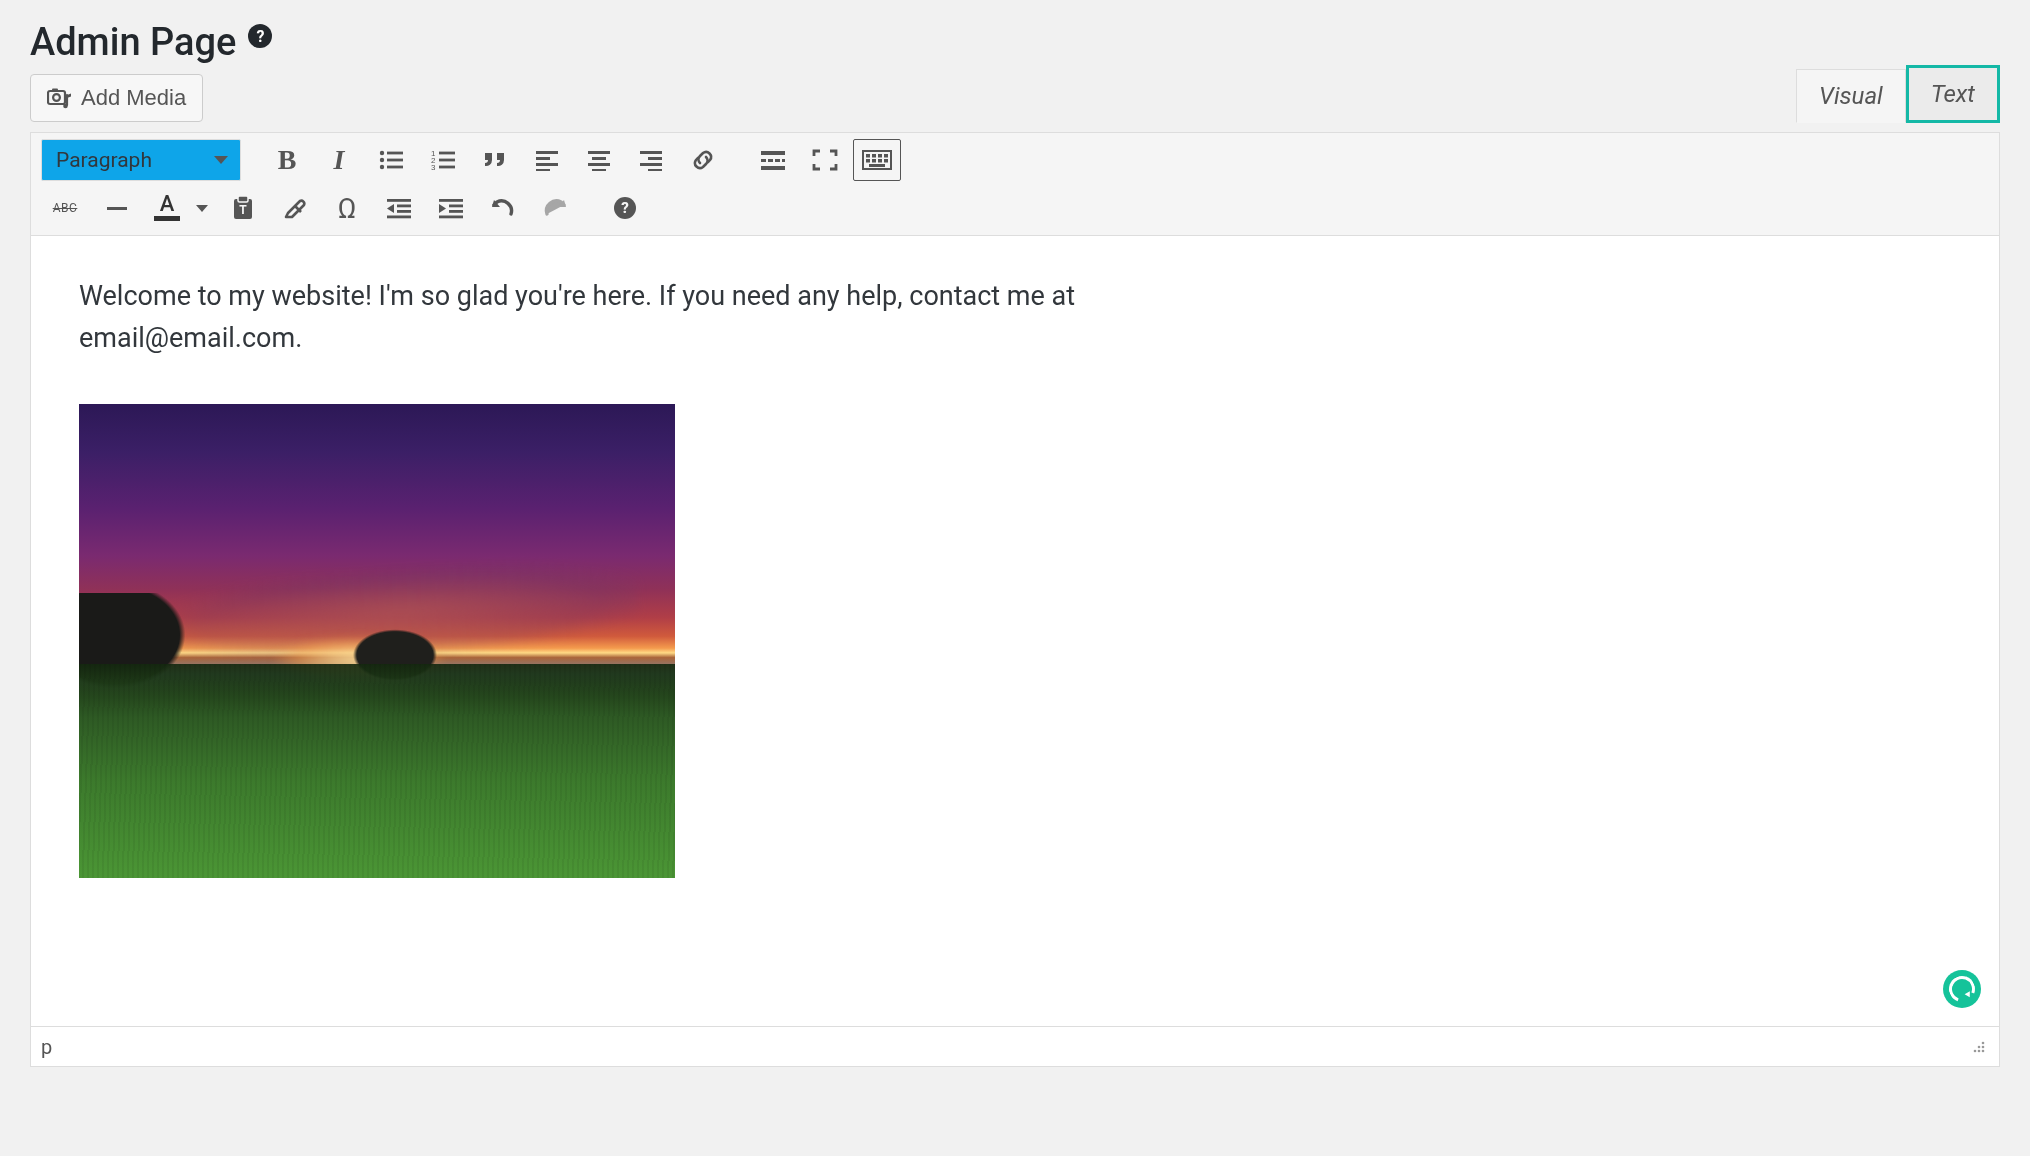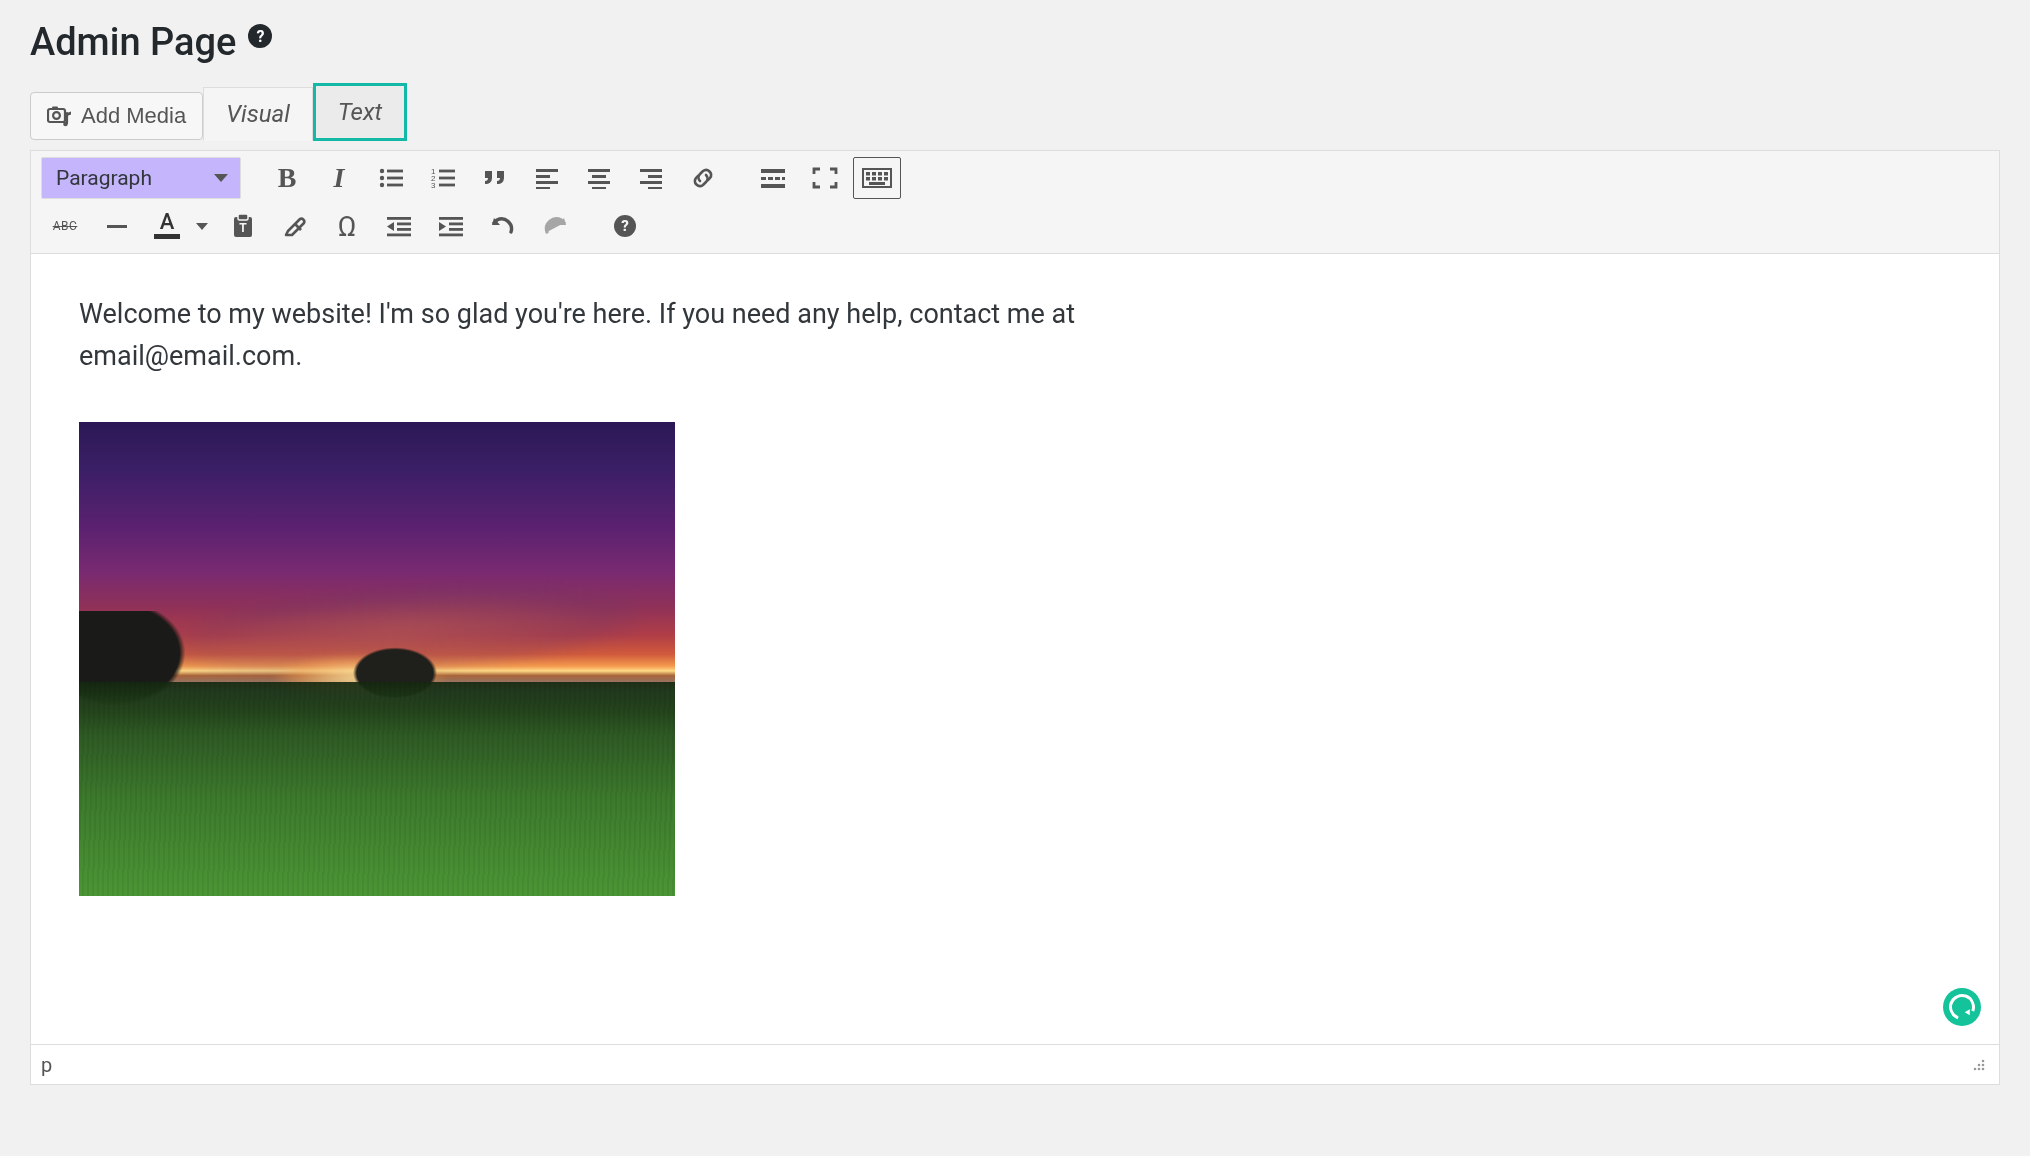--- a/index.html
+++ b/index.html
@@ -11,21 +11,20 @@
       height: 1156px;
       overflow: hidden;
     }
     .page {
       padding: 20px 30px;
     }
     .heading-row {
       display: flex;
       align-items: center;
       gap: 12px;
-      margin-bottom: 18px;
     }
     .heading {
       font-size: 38px;
       font-weight: 500;
       color: #23282d;
     }
     .help-circle {
       width: 24px;
       height: 24px;
       background: #23282d;
@@ -35,21 +34,21 @@
       align-items: center;
       justify-content: center;
       font-size: 16px;
       font-weight: 700;
       position: relative;
       top: -6px;
     }
     .media-row {
       display: flex;
       align-items: flex-end;
-      justify-content: flex-start;
+      justify-content: space-between;
       margin-bottom: 0;
     }
     .add-media-btn {
       display: inline-flex;
       align-items: center;
       gap: 8px;
       background: #f7f7f7;
       border: 1px solid #ccc;
       border-radius: 4px;
       padding: 10px 16px;
@@ -93,21 +92,21 @@
       border-bottom: 1px solid #ddd;
       padding: 6px 10px 0 10px;
     }
     .tb-row {
       display: flex;
       align-items: center;
       gap: 4px;
       padding-bottom: 6px;
     }
     .format-select {
-      background: #c4b5fd;
+      background: #0ea5e9;
       border: 1px solid #ddd;
       height: 42px;
       padding: 0 40px 0 14px;
       font-size: 21px;
       color: #32373c;
       display: flex;
       align-items: center;
       position: relative;
       cursor: pointer;
       border-radius: 2px;

